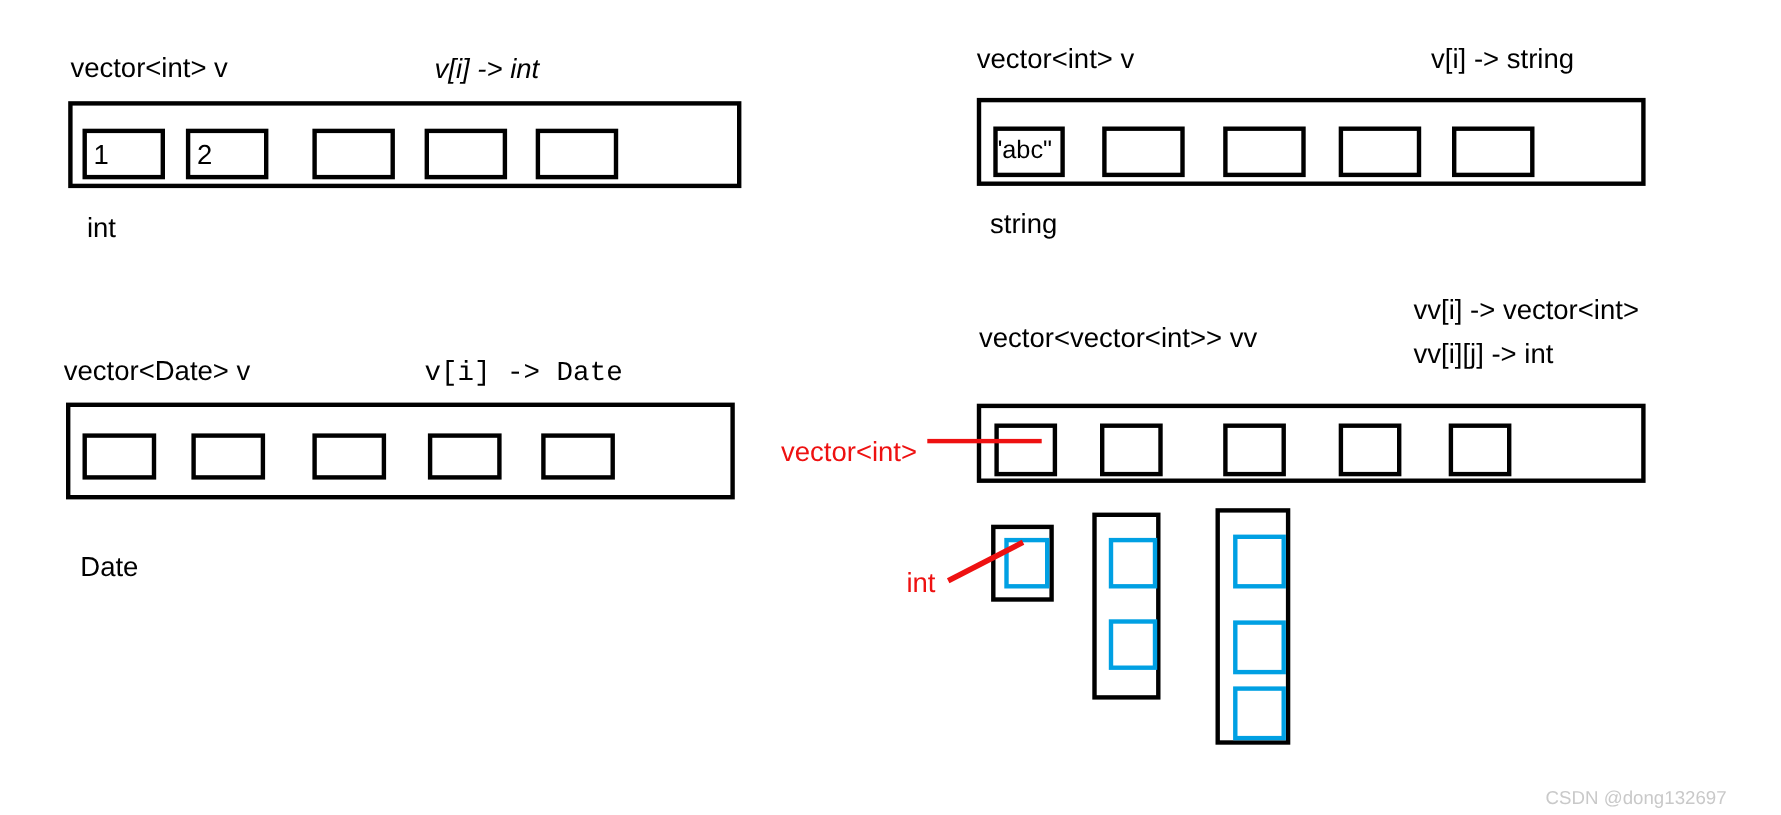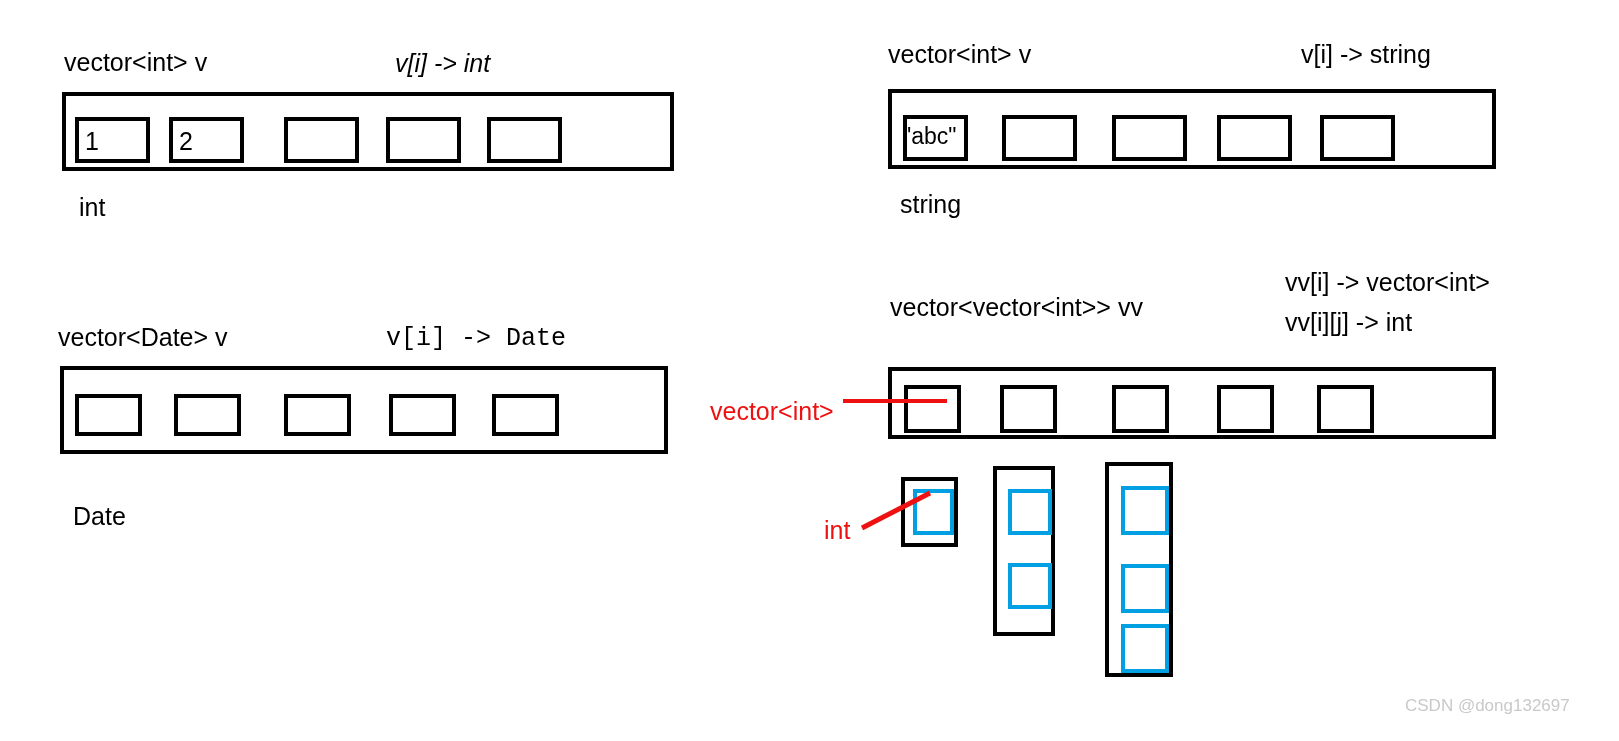--- a/index.html
+++ b/index.html
@@ -73,20 +73,21 @@
     position: absolute;
     overflow: visible;
   }
   .watermark {
     position: absolute;
     font-family: "Liberation Sans", sans-serif;
     font-size: 17px;
     color: #c9c9c9;
     white-space: nowrap;
     line-height: 1;
+    margin-top: 20px;
   }
 </style>
 </head>
 <body>
 
 <div id="canvas">
 
   <div>
     <div class="lbl" style="left:64px; top:50px;">vector&lt;int&gt; v</div>
     <div class="lbl" style="left:395px; top:51px;font-style:italic;">v[i] -&gt; int</div>

